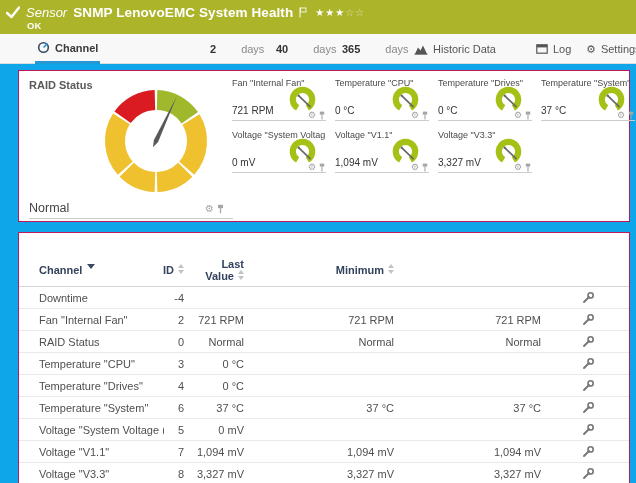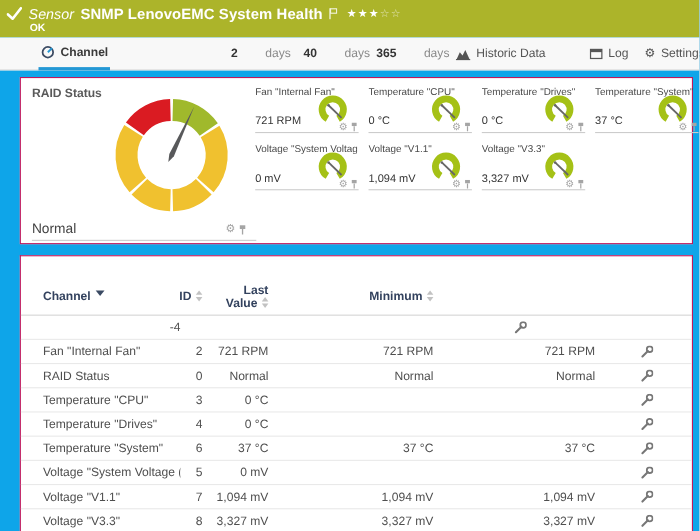--- a/index.html
+++ b/index.html
@@ -325,20 +325,21 @@
             <i class="up"></i>
             <i class="dn"></i>
           </span>
       </div>
       <div></div>
     </div>
 
     <div class="tbody">
 
         <div class="trow">
+          <div class="td c-channel">Downtime</div>
           <div class="td c-id" style="padding-right:0">-4</div>
           <div class="td c-last"></div>
           <div class="td c-min"></div>
           <div class="td c-max"></div>
           <div class="td c-actions">
             <svg class="wrench" width="12" height="12" viewBox="0 0 12 12">
               <circle cx="8.6" cy="3.4" r="2.6" fill="none" stroke="#777" stroke-width="1.6"></circle>
               <rect x="7.4" y="2.4" width="2.6" height="2" fill="#fff"></rect>
               <line x1="7" y1="5" x2="2" y2="10" stroke="#777" stroke-width="1.9" stroke-linecap="round"></line>
             </svg>

